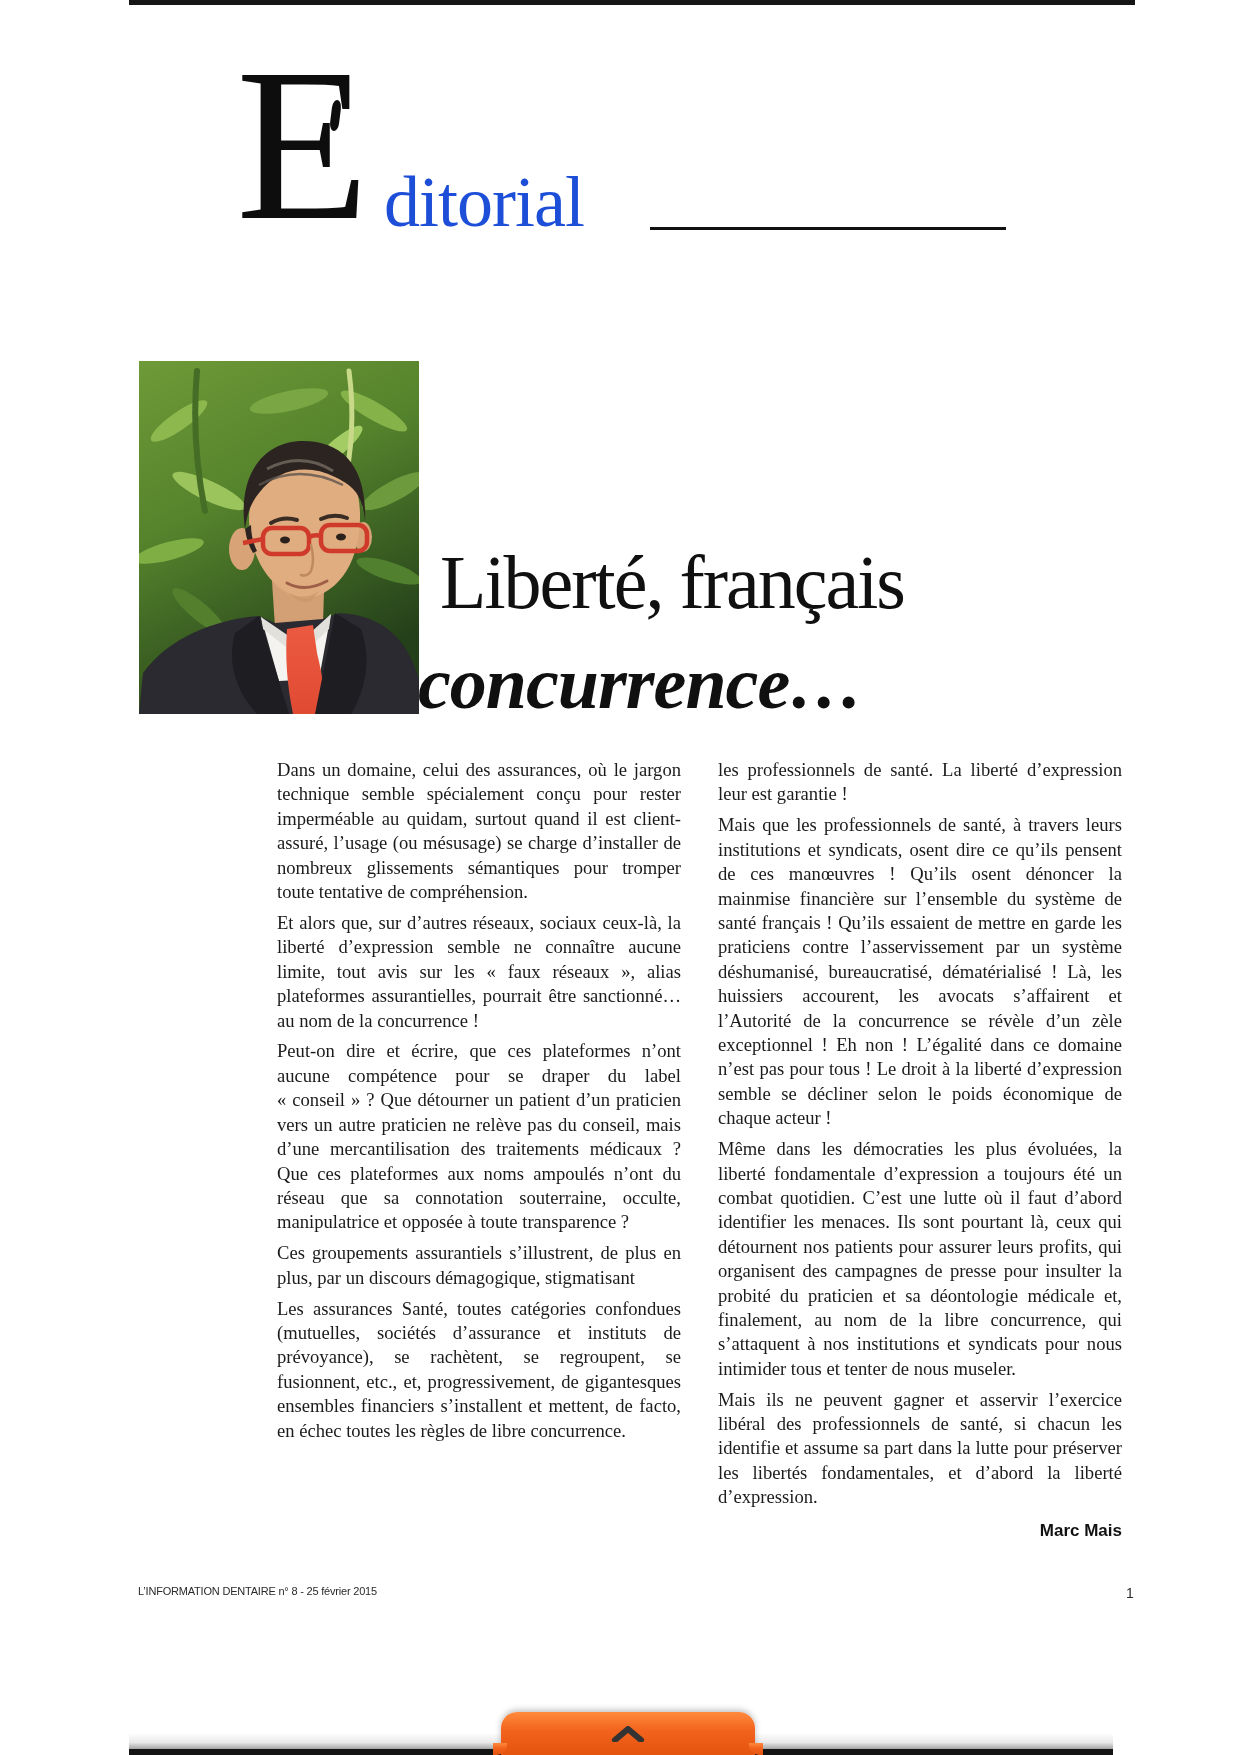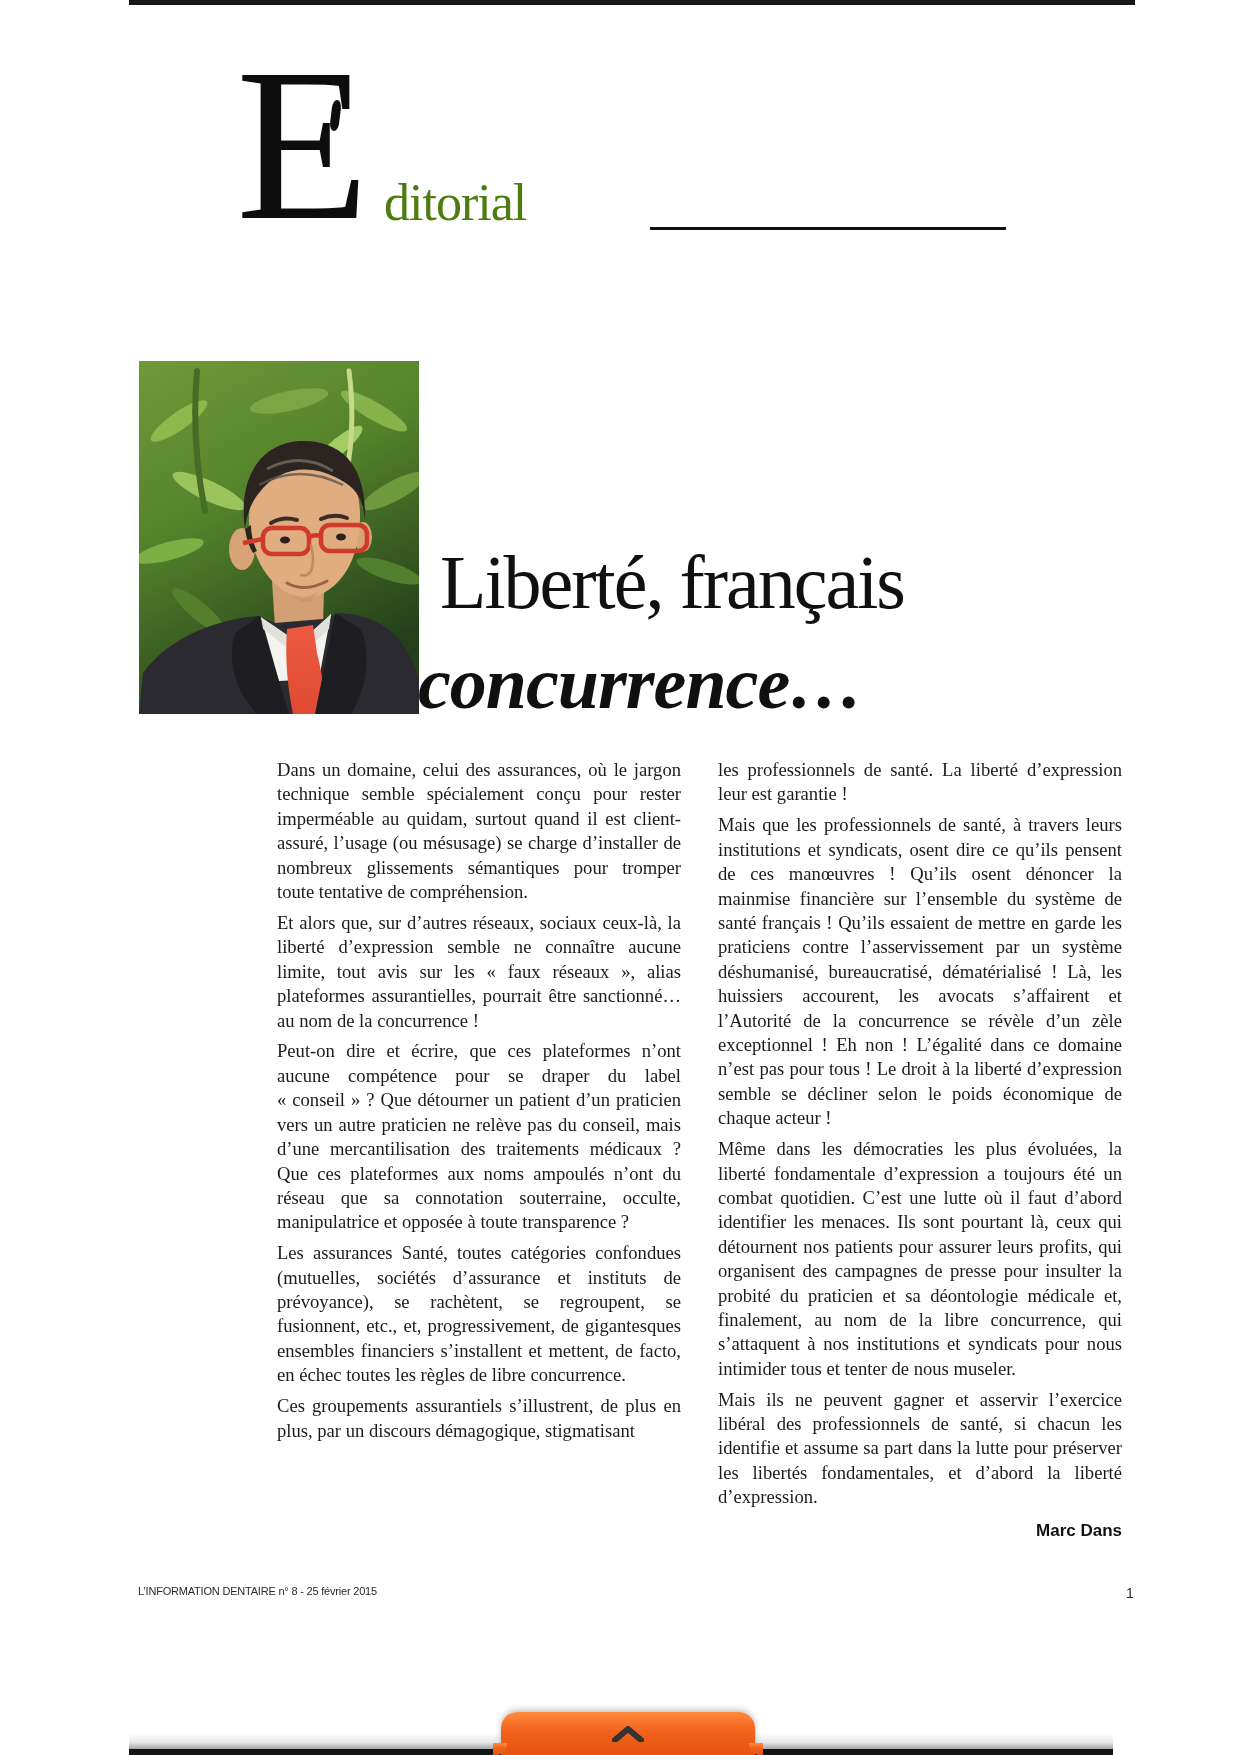--- a/index.html
+++ b/index.html
@@ -25,21 +25,21 @@
     content:"";position:absolute;bottom:0;width:14px;height:12px;background:inherit;
   }
   .pullup-tab:before{left:-8px;border-radius:0 0 10px 0;}
   .pullup-tab:after{right:-8px;border-radius:0 0 0 10px;}
 
   
   .dropcap-e{left:236px;top:36px;font-size:218px;line-height:218px;color:#0d0d0d;
     font-family:"Liberation Serif",serif;}
   .e-accent{left:331px;top:100px;width:9px;height:31px;background:#0d0d0d;
     border-radius:5px/9px;transform:rotate(7deg);}
-  .masthead-rest{left:384px;top:150px;font-size:52px;line-height:105px;color:#4d7c0f;
+  .masthead-rest{left:384px;top:150px;font-size:72px;line-height:105px;color:#1d4ed8;
     letter-spacing:-1px;}
   .masthead-rule{left:650px;top:227px;width:356px;height:3px;background:#111;}
 
   
   .headline{left:440px;top:541px;width:560px;}
   .headline-l1{font-size:76px;line-height:82px;letter-spacing:-2px;color:#101010;white-space:nowrap;}
   .headline-l2{font-size:74px;line-height:80px;letter-spacing:-1px;color:#101010;
     font-style:italic;font-weight:bold;margin-left:-22px;white-space:nowrap;margin-top:20px;}
 
   
@@ -145,30 +145,30 @@
 
 <div class="abs headline">
   <div class="headline-l1">Liberté, français</div>
   <div class="headline-l2">concurrence…</div>
 </div>
 
 <div class="abs col col-left">
   <p>Dans un domaine, celui des assurances, où le jargon technique semble spécialement conçu pour rester imperméable au quidam, surtout quand il est client-assuré, l’usage (ou mésusage) se charge d’installer de nombreux glissements sémantiques pour tromper toute tentative de compréhension.</p>
   <p>Et alors que, sur d’autres réseaux, sociaux ceux-là, la liberté d’expression semble ne connaître aucune limite, tout avis sur les «&nbsp;faux réseaux&nbsp;», alias plateformes assurantielles, pourrait être sanctionné… au nom de la concurrence&nbsp;!</p>
   <p>Peut-on dire et écrire, que ces plateformes n’ont aucune compétence pour se draper du label «&nbsp;conseil&nbsp;»&nbsp;? Que détourner un patient d’un praticien vers un autre praticien ne relève pas du conseil, mais d’une mercantilisation des traitements médicaux&nbsp;? Que ces plateformes aux noms ampoulés n’ont du réseau que sa connotation souterraine, occulte, manipulatrice et opposée à toute transparence&nbsp;?</p>
+  <p>Ces groupements assurantiels s’illustrent, de plus en plus, par un discours démagogique, stigmatisant</p>
   <p>Les assurances Santé, toutes catégories confondues (mutuelles, sociétés d’assurance et instituts de prévoyance), se rachètent, se regroupent, se fusionnent, etc., et, progressivement, de gigantesques ensembles financiers s’installent et mettent, de facto, en échec toutes les règles de libre concurrence.</p>
-  <p>Ces groupements assurantiels s’illustrent, de plus en plus, par un discours démagogique, stigmatisant</p>
 </div>
 
 <div class="abs col col-right">
   <p>les professionnels de santé. La liberté d’expression leur est garantie&nbsp;!</p>
   <p>Mais que les professionnels de santé, à travers leurs institutions et syndicats, osent dire ce qu’ils pensent de ces manœuvres&nbsp;! Qu’ils osent dénoncer la mainmise financière sur l’ensemble du système de santé français&nbsp;! Qu’ils essaient de mettre en garde les praticiens contre l’asservissement par un système déshumanisé, bureaucratisé, dématérialisé&nbsp;! Là, les huissiers accourent, les avocats s’affairent et l’Autorité de la concurrence se révèle d’un zèle exceptionnel&nbsp;! Eh non&nbsp;! L’égalité dans ce domaine n’est pas pour tous&nbsp;! Le droit à la liberté d’expression semble se décliner selon le poids économique de chaque acteur&nbsp;!</p>
   <p>Même dans les démocraties les plus évoluées, la liberté fondamentale d’expression a toujours été un combat quotidien. C’est une lutte où il faut d’abord identifier les menaces. Ils sont pourtant là, ceux qui détournent nos patients pour assurer leurs profits, qui organisent des campagnes de presse pour insulter la probité du praticien et sa déontologie médicale et, finalement, au nom de la libre concurrence, qui s’attaquent à nos institutions et syndicats pour nous intimider tous et tenter de nous museler.</p>
   <p>Mais ils ne peuvent gagner et asservir l’exercice libéral des professionnels de santé, si chacun les identifie et assume sa part dans la lutte pour préserver les libertés fondamentales, et d’abord la liberté d’expression.</p>
-  <div class="signature">Marc Dans</div>
+  <div class="signature">Marc Mais</div>
 </div>
 
 <div class="abs footer-journal">L’INFORMATION DENTAIRE n° 8 - 25 février 2015</div>
 <div class="abs footer-page">1</div>
 
 <div class="abs bottom-fade"></div>
 <div class="abs bottom-edge"></div>
 <div class="abs pullup-tab">
   <svg width="34" height="16" viewBox="0 0 34 16">
     <path d="M4 14 L17 3 L30 14" fill="none" stroke="#333333" stroke-width="6" stroke-linecap="round" stroke-linejoin="round"></path>

